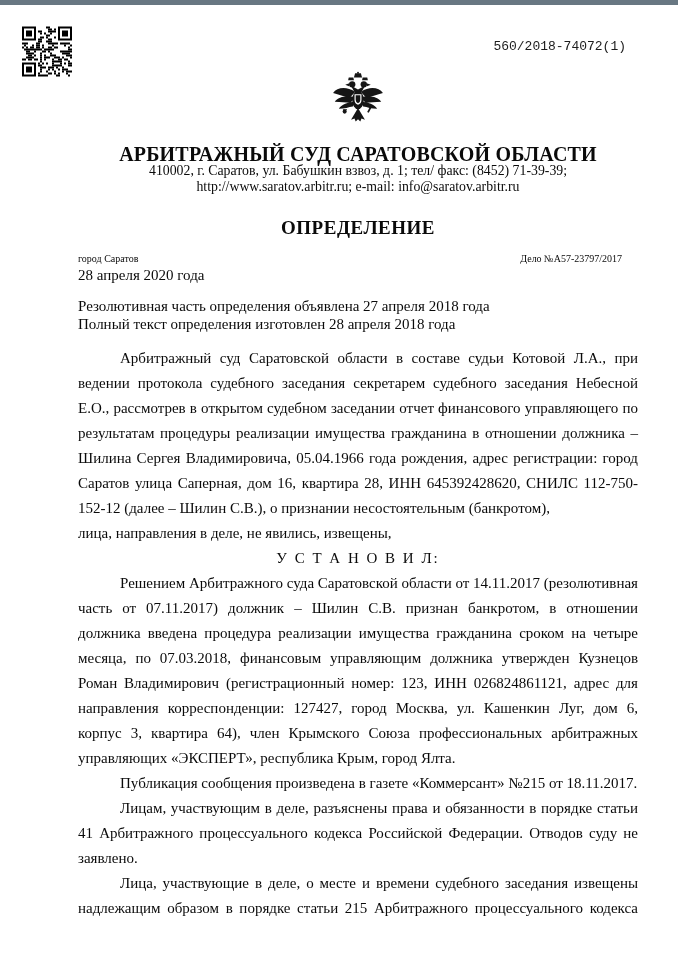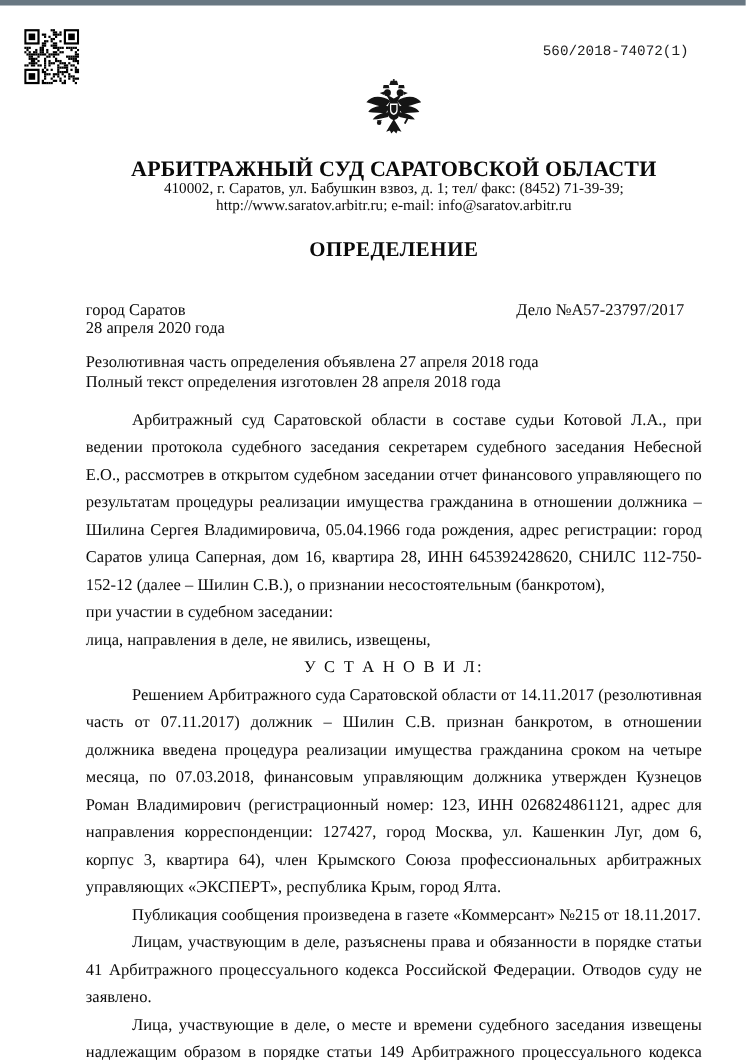--- a/index.html
+++ b/index.html
@@ -37,22 +37,22 @@
     letter-spacing: 0.2px;
   }
   .court-line {
     text-align: center; font-size: 13.8px; line-height: 15.5px;
   }
   .doc-title {
     margin-top: 23px; text-align: center;
     font-weight: bold; font-size: 19px; letter-spacing: 0.5px;
   }
   .meta-row {
-    margin-top: 35px; display: flex; justify-content: space-between;
-    font-size: 15px; line-height: 17px; padding-right: 16px;
+    margin-top: 11px; display: flex; justify-content: space-between;
+    font-size: 10px; line-height: 17px; padding-right: 16px;
   }
   .date-line { font-size: 15px; line-height: 17px; }
   .announce { margin-top: 14px; font-size: 15px; line-height: 17.5px; }
   .bodytext { margin-top: 13px; font-size: 15px; line-height: 25px; }
   .para {
     text-align: justify; text-indent: 42px;
   }
   .plain { text-align: left; text-indent: 0; }
   .ustanovil {
     text-align: center; text-indent: 0; letter-spacing: 2px;
@@ -329,22 +329,21 @@
   </div>
   <div class="date-line">28 апреля 2020 года</div>
 
   <div class="announce">
     <div>Резолютивная часть определения объявлена 27 апреля 2018 года</div>
     <div>Полный текст определения изготовлен 28 апреля 2018 года</div>
   </div>
 
   <div class="bodytext">
     <p class="para">Арбитражный суд Саратовской области в составе судьи Котовой Л.А., при ведении протокола судебного заседания секретарем судебного заседания Небесной Е.О., рассмотрев в открытом судебном заседании отчет финансового управляющего по результатам процедуры реализации имущества гражданина в отношении должника – Шилина Сергея Владимировича, 05.04.1966 года рождения, адрес регистрации: город Саратов улица Саперная, дом 16, квартира 28, ИНН 645392428620, СНИЛС 112-750-152-12 (далее – Шилин С.В.), о признании несостоятельным (банкротом),</p>
-    <p class="para plain">при участии в судебном заседании:</p>
     <p class="para plain">лица, направления в деле, не явились, извещены,</p>
     <p class="para ustanovil">У С Т А Н О В И Л:</p>
     <p class="para">Решением Арбитражного суда Саратовской области от 14.11.2017 (резолютивная часть от 07.11.2017) должник – Шилин С.В. признан банкротом, в отношении должника введена процедура реализации имущества гражданина сроком на четыре месяца, по 07.03.2018, финансовым управляющим должника утвержден Кузнецов Роман Владимирович (регистрационный номер: 123, ИНН 026824861121, адрес для направления корреспонденции: 127427, город Москва, ул. Кашенкин Луг, дом 6, корпус 3, квартира 64), член Крымского Союза профессиональных арбитражных управляющих «ЭКСПЕРТ», республика Крым, город Ялта.</p>
     <p class="para">Публикация сообщения произведена в газете «Коммерсант» №215 от 18.11.2017.</p>
     <p class="para">Лицам, участвующим в деле, разъяснены  права и обязанности в порядке статьи 41 Арбитражного процессуального кодекса Российской Федерации. Отводов суду не заявлено.</p>
-    <p class="para cut">Лица, участвующие в деле, о месте и времени судебного заседания извещены надлежащим образом в порядке статьи 149 Арбитражного процессуального кодекса</p>
+    <p class="para cut">Лица, участвующие в деле, о месте и времени судебного заседания извещены надлежащим образом в порядке статьи 215 Арбитражного процессуального кодекса</p>
   </div>
 
 </div>
 
 </body></html>

